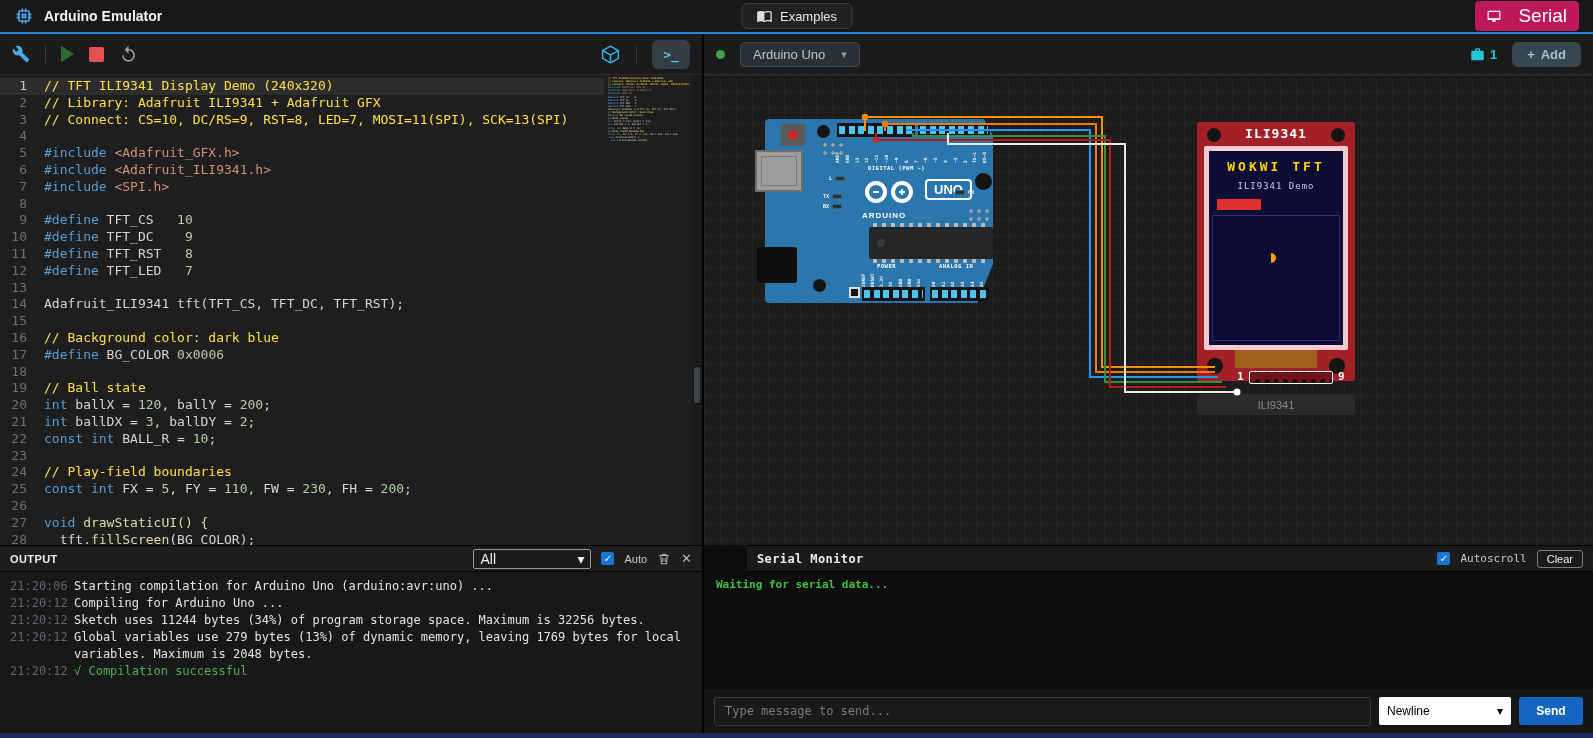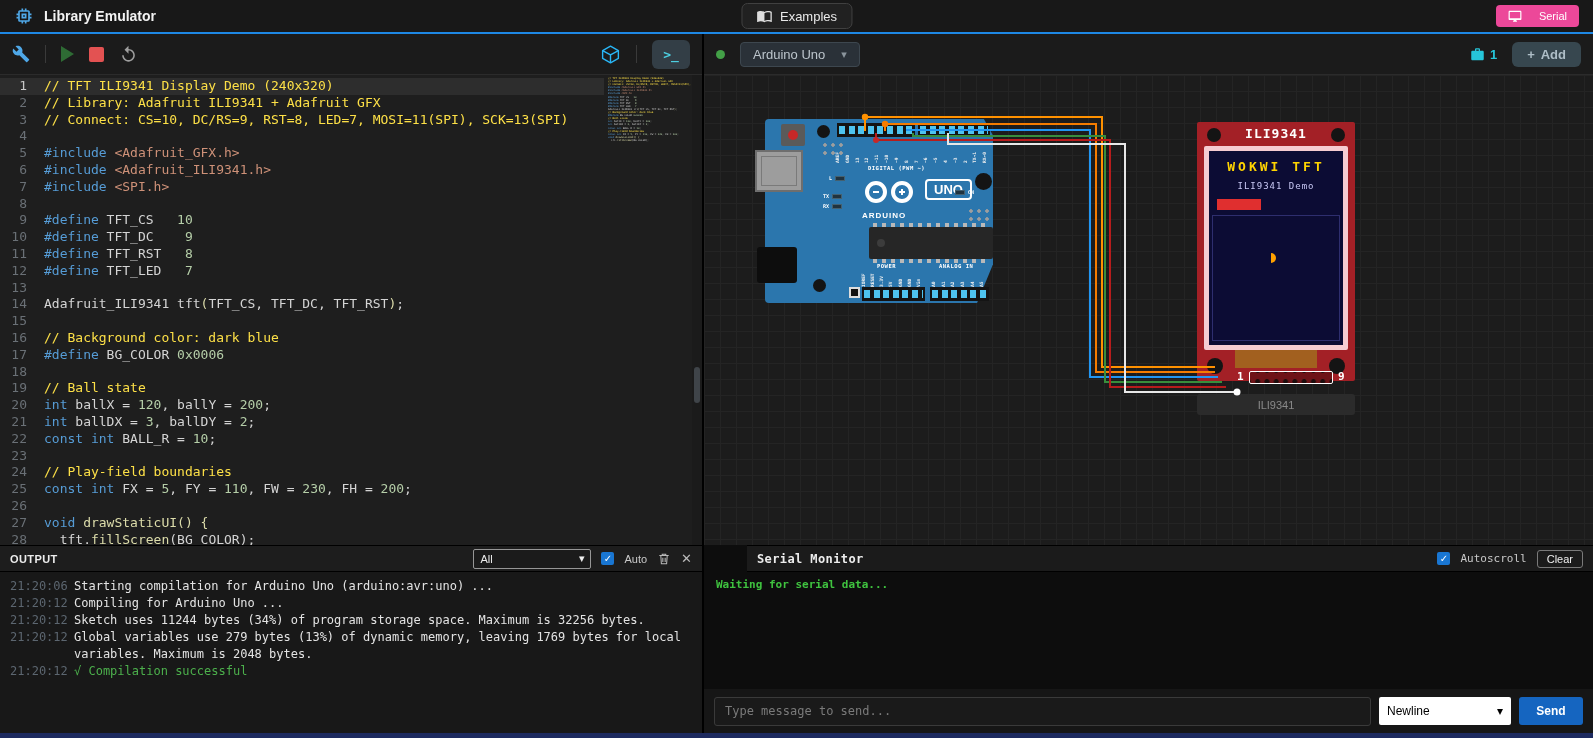--- a/index.html
+++ b/index.html
@@ -8,22 +8,22 @@
          color:#ddd; position:relative; overflow:hidden; display:flex; flex-direction:column; }
 
   
   .topbar { height:34px; background:#181818; border-bottom:2px solid #1e88e5;
             display:flex; align-items:center; padding:0 14px; position:relative; flex:none; }
   .topbar .title { font-size:14px; font-weight:bold; color:#f2f2f2; margin-left:10px; }
   .btn-examples { position:absolute; left:50%; transform:translateX(-50%);
                   display:flex; align-items:center; gap:8px; background:#212121;
                   border:1px solid #404040; border-radius:6px; padding:4px 14px;
                   color:#e8e8e8; font-size:13px; cursor:pointer; }
-  .btn-serial { margin-left:auto; display:flex; align-items:center; gap:17px; background:#ec4899;
-                border-radius:4px; padding:4px 12px; color:#fff; font-size:11px; cursor:pointer; }
+  .btn-serial { margin-left:auto; display:flex; align-items:center; gap:17px; background:#be185d;
+                border-radius:4px; padding:4px 12px; color:#fff; font-size:19px; cursor:pointer; }
 
   
   .mainrow { display:flex; height:511px; flex:none; }
   .col-left { width:702px; flex:none; display:flex; flex-direction:column; background:#1e1e1e; }
   .vdivider { width:2px; background:#000; flex:none; }
   .col-right { width:889px; flex:none; display:flex; flex-direction:column; background:#1c1c1c; }
 
   .toolbar { height:41px; background:#1b1b1b; border-bottom:1px solid #2b2b2b;
              display:flex; align-items:center; padding:0 12px; gap:15px; flex:none; }
   .tsep { width:1px; height:18px; background:#3a3a3a; }
@@ -130,21 +130,21 @@
                  border-radius:3px; display:flex; align-items:center; justify-content:center;
                  color:#8a8a8a; font-size:11px; z-index:1; }
 
   
   .bottomrow { display:flex; height:188px; flex:none; }
   .output { width:702px; flex:none; background:#181818; display:flex; flex-direction:column; }
   .panel-head { height:27px; background:#1d1d1d; border-top:1px solid #000; border-bottom:1px solid #000;
                 display:flex; align-items:center; padding:0 10px; gap:10px; flex:none; }
   .panel-head .ptitle { font-size:11px; font-weight:bold; color:#ececec; letter-spacing:0.4px; }
   .sel-dark { width:118px; height:20px; background:#1b1b1b; border:1px solid #969696; border-radius:2px;
-              color:#eee; font-size:11px; padding:0 6px; display:flex; align-items:center;
+              color:#eee; font-size:14px; padding:0 6px; display:flex; align-items:center;
               justify-content:space-between; cursor:pointer; }
   .checkbox { width:13px; height:13px; background:#1976d2; border-radius:2px; color:#fff; font-size:10px;
               display:flex; align-items:center; justify-content:center; cursor:pointer; flex:none; }
   .chk-lbl { font-size:11px; color:#c9c9c9; }
   .xicon { color:#bbb; font-size:13px; cursor:pointer; }
   .logs { padding:6px 0; overflow:hidden; }
   .log-line { display:flex; font-family:"DejaVu Sans Mono",monospace; font-size:12px; line-height:17px; }
   .log-line .time { width:74px; padding:0 9px 0 10px; color:#5c6670; flex:none; }
   .log-line .msg { color:#e3e3e3; white-space:pre-wrap; flex:1; padding-right:6px; }
   .log-line .msg.ok { color:#4cb04c; }
@@ -171,21 +171,21 @@
 <body>
 
 <div id="app">
 
   <div class="topbar">
     <span style="display:flex;">
       <svg width="20" height="20" viewBox="0 0 24 24" fill="#4fa8e8">
           <path d="M15 9H9v6h6V9zm-2 4h-2v-2h2v2zm8-2V9h-2V7c0-1.1-.9-2-2-2h-2V3h-2v2h-2V3H9v2H7c-1.1 0-2 .9-2 2v2H3v2h2v2H3v2h2v2c0 1.1.9 2 2 2h2v2h2v-2h2v2h2v-2h2c1.1 0 2-.9 2-2v-2h2v-2h-2v-2h2zm-4 6H7V7h10v10z"></path>
         </svg>
     </span>
-    <span class="title">Library Emulator</span>
+    <span class="title">Arduino Emulator</span>
     <div class="btn-examples">
       <span style="display:flex;">
         <svg width="16" height="16" viewBox="0 0 24 24" fill="#dddddd">
             <path d="M21 5c-1.11-.35-2.33-.5-3.5-.5-1.95 0-4.05.4-5.5 1.5-1.45-1.1-3.55-1.5-5.5-1.5S2.45 4.9 1 6v14.65c0 .25.25.5.5.5.1 0 .15-.05.25-.05C3.1 20.45 5.05 20 6.5 20c1.95 0 4.05.4 5.5 1.5 1.35-.85 3.8-1.5 5.5-1.5 1.65 0 3.35.3 4.75 1.05.1.05.15.05.25.05.25 0 .5-.25.5-.5V6c-.6-.45-1.25-.75-2-1zm0 13.5c-1.1-.35-2.3-.5-3.5-.5-1.7 0-4.15.65-5.5 1.5V8c1.35-.85 3.8-1.5 5.5-1.5 1.2 0 2.4.15 3.5.5v11.5z"></path>
           </svg>
       </span>
       <span>Examples</span>
     </div>
     <div class="btn-serial">
       <span style="display:flex;">

